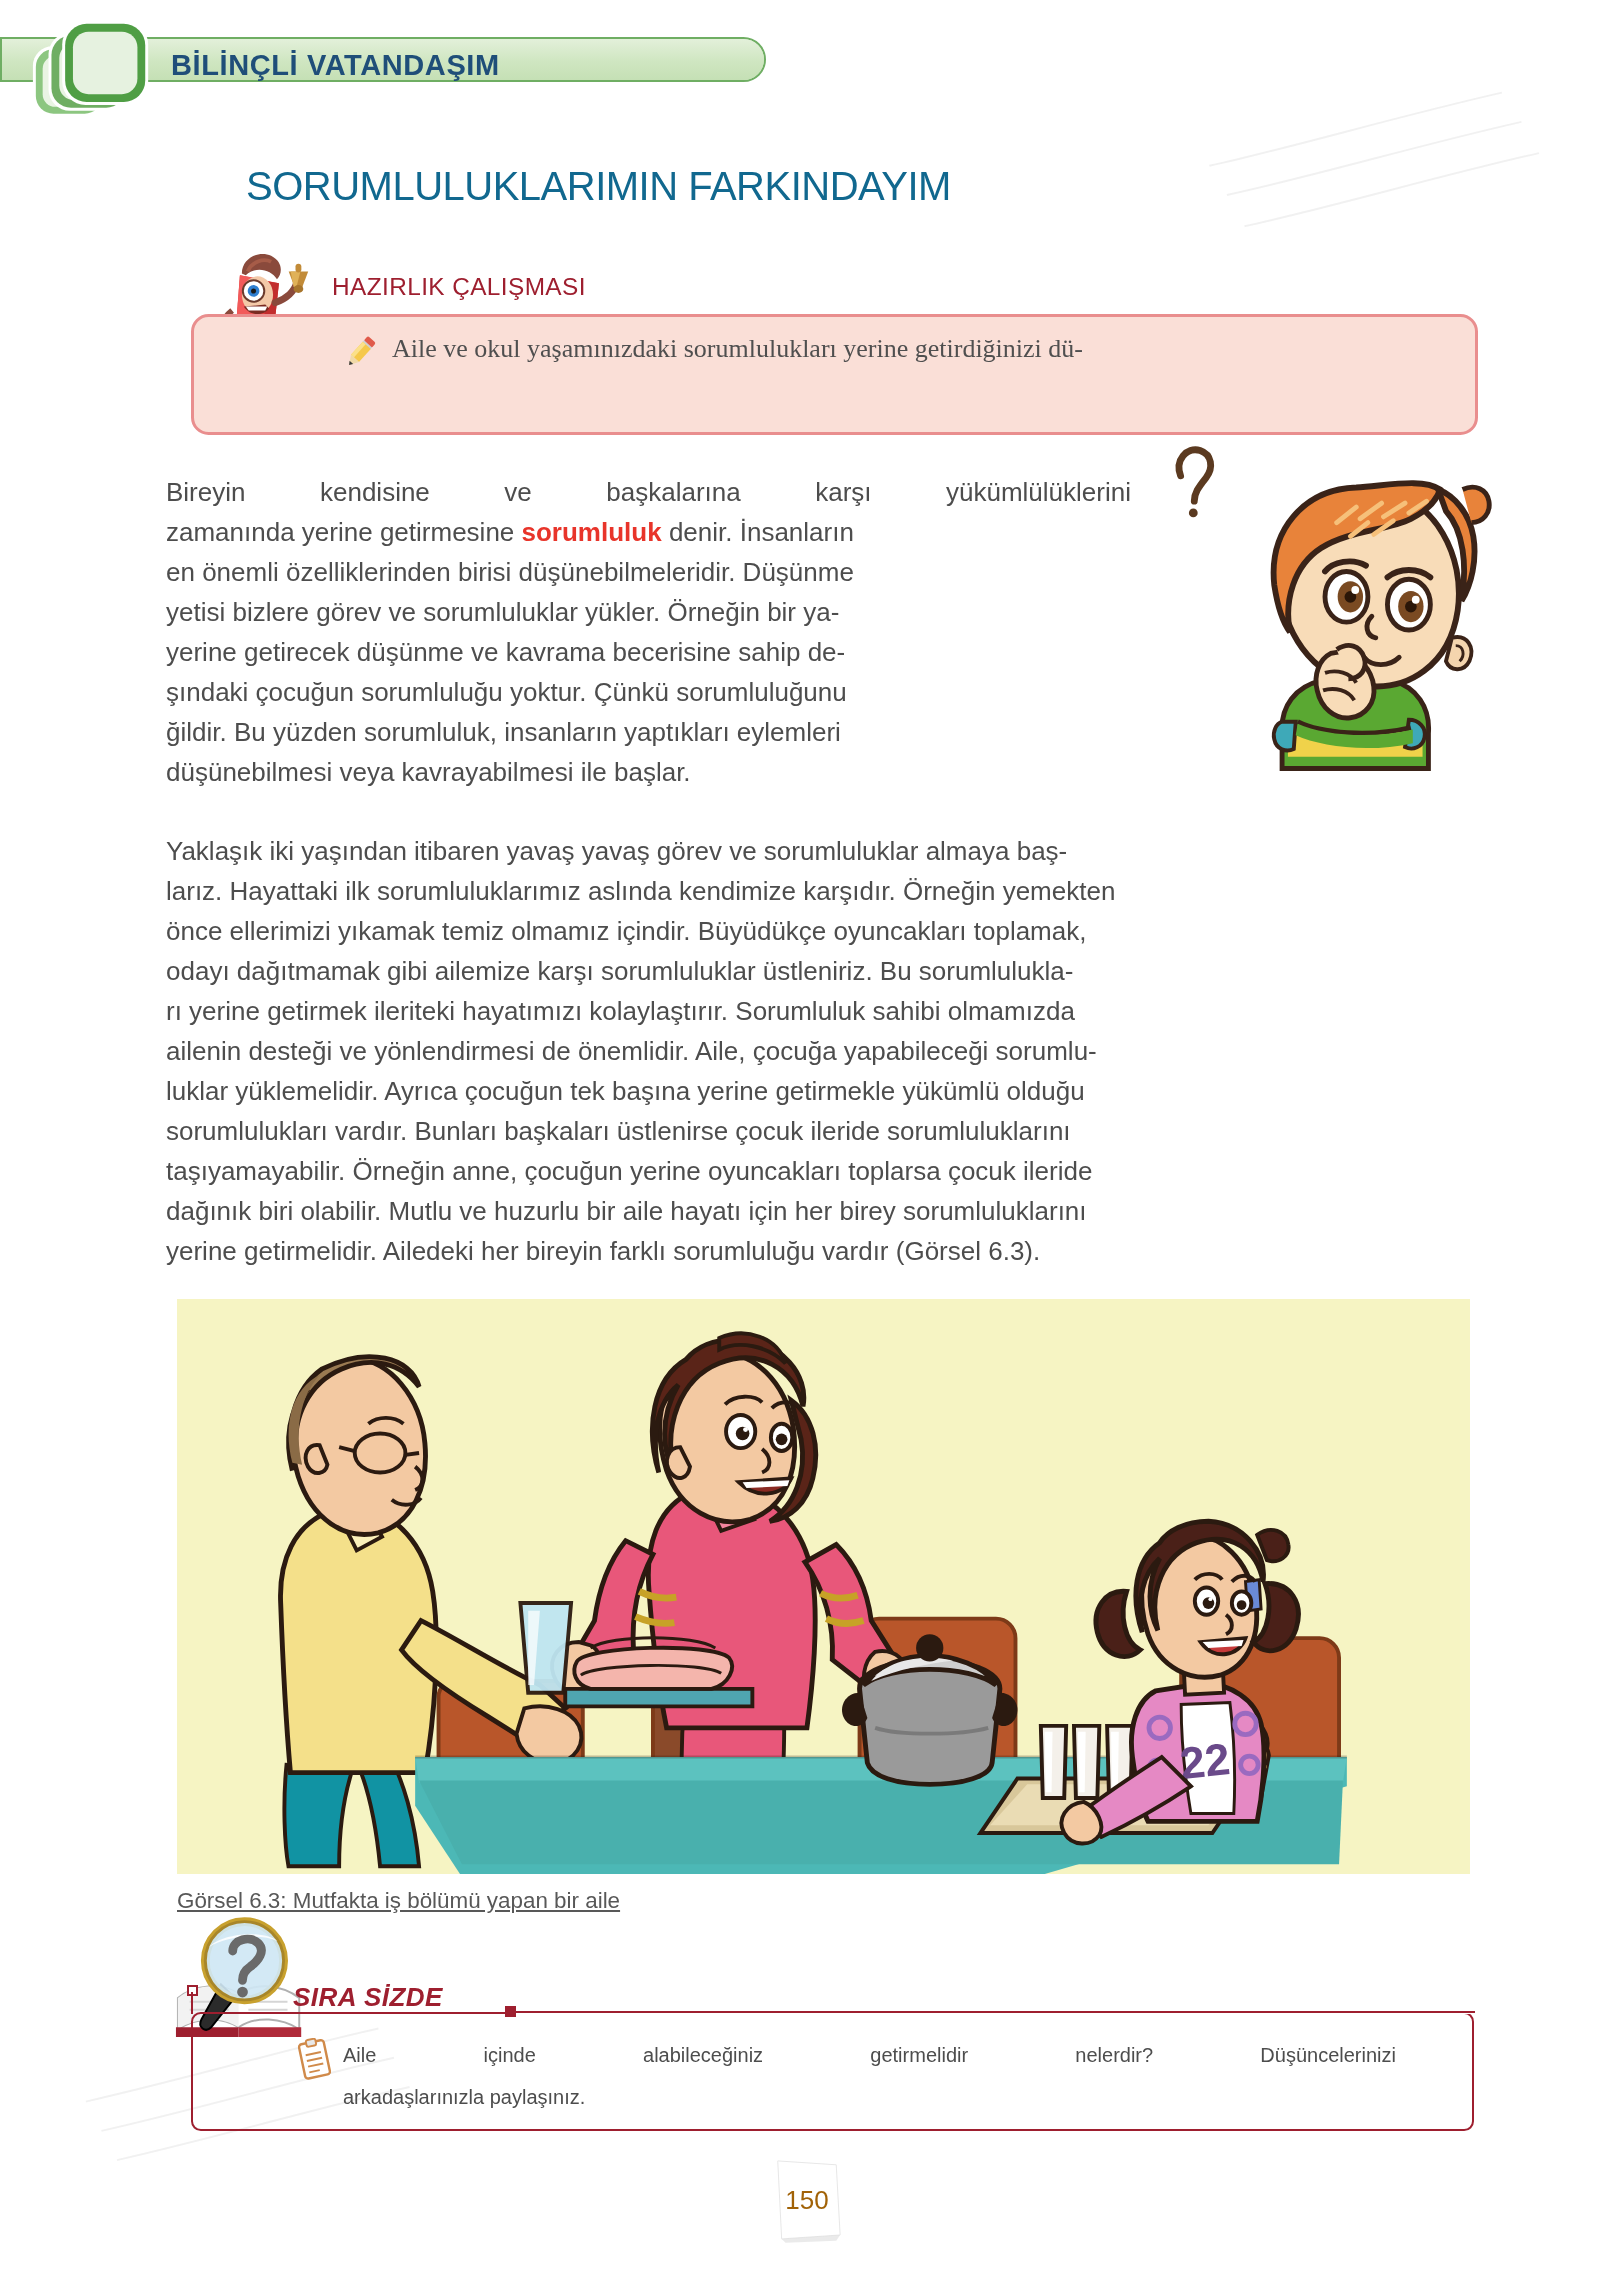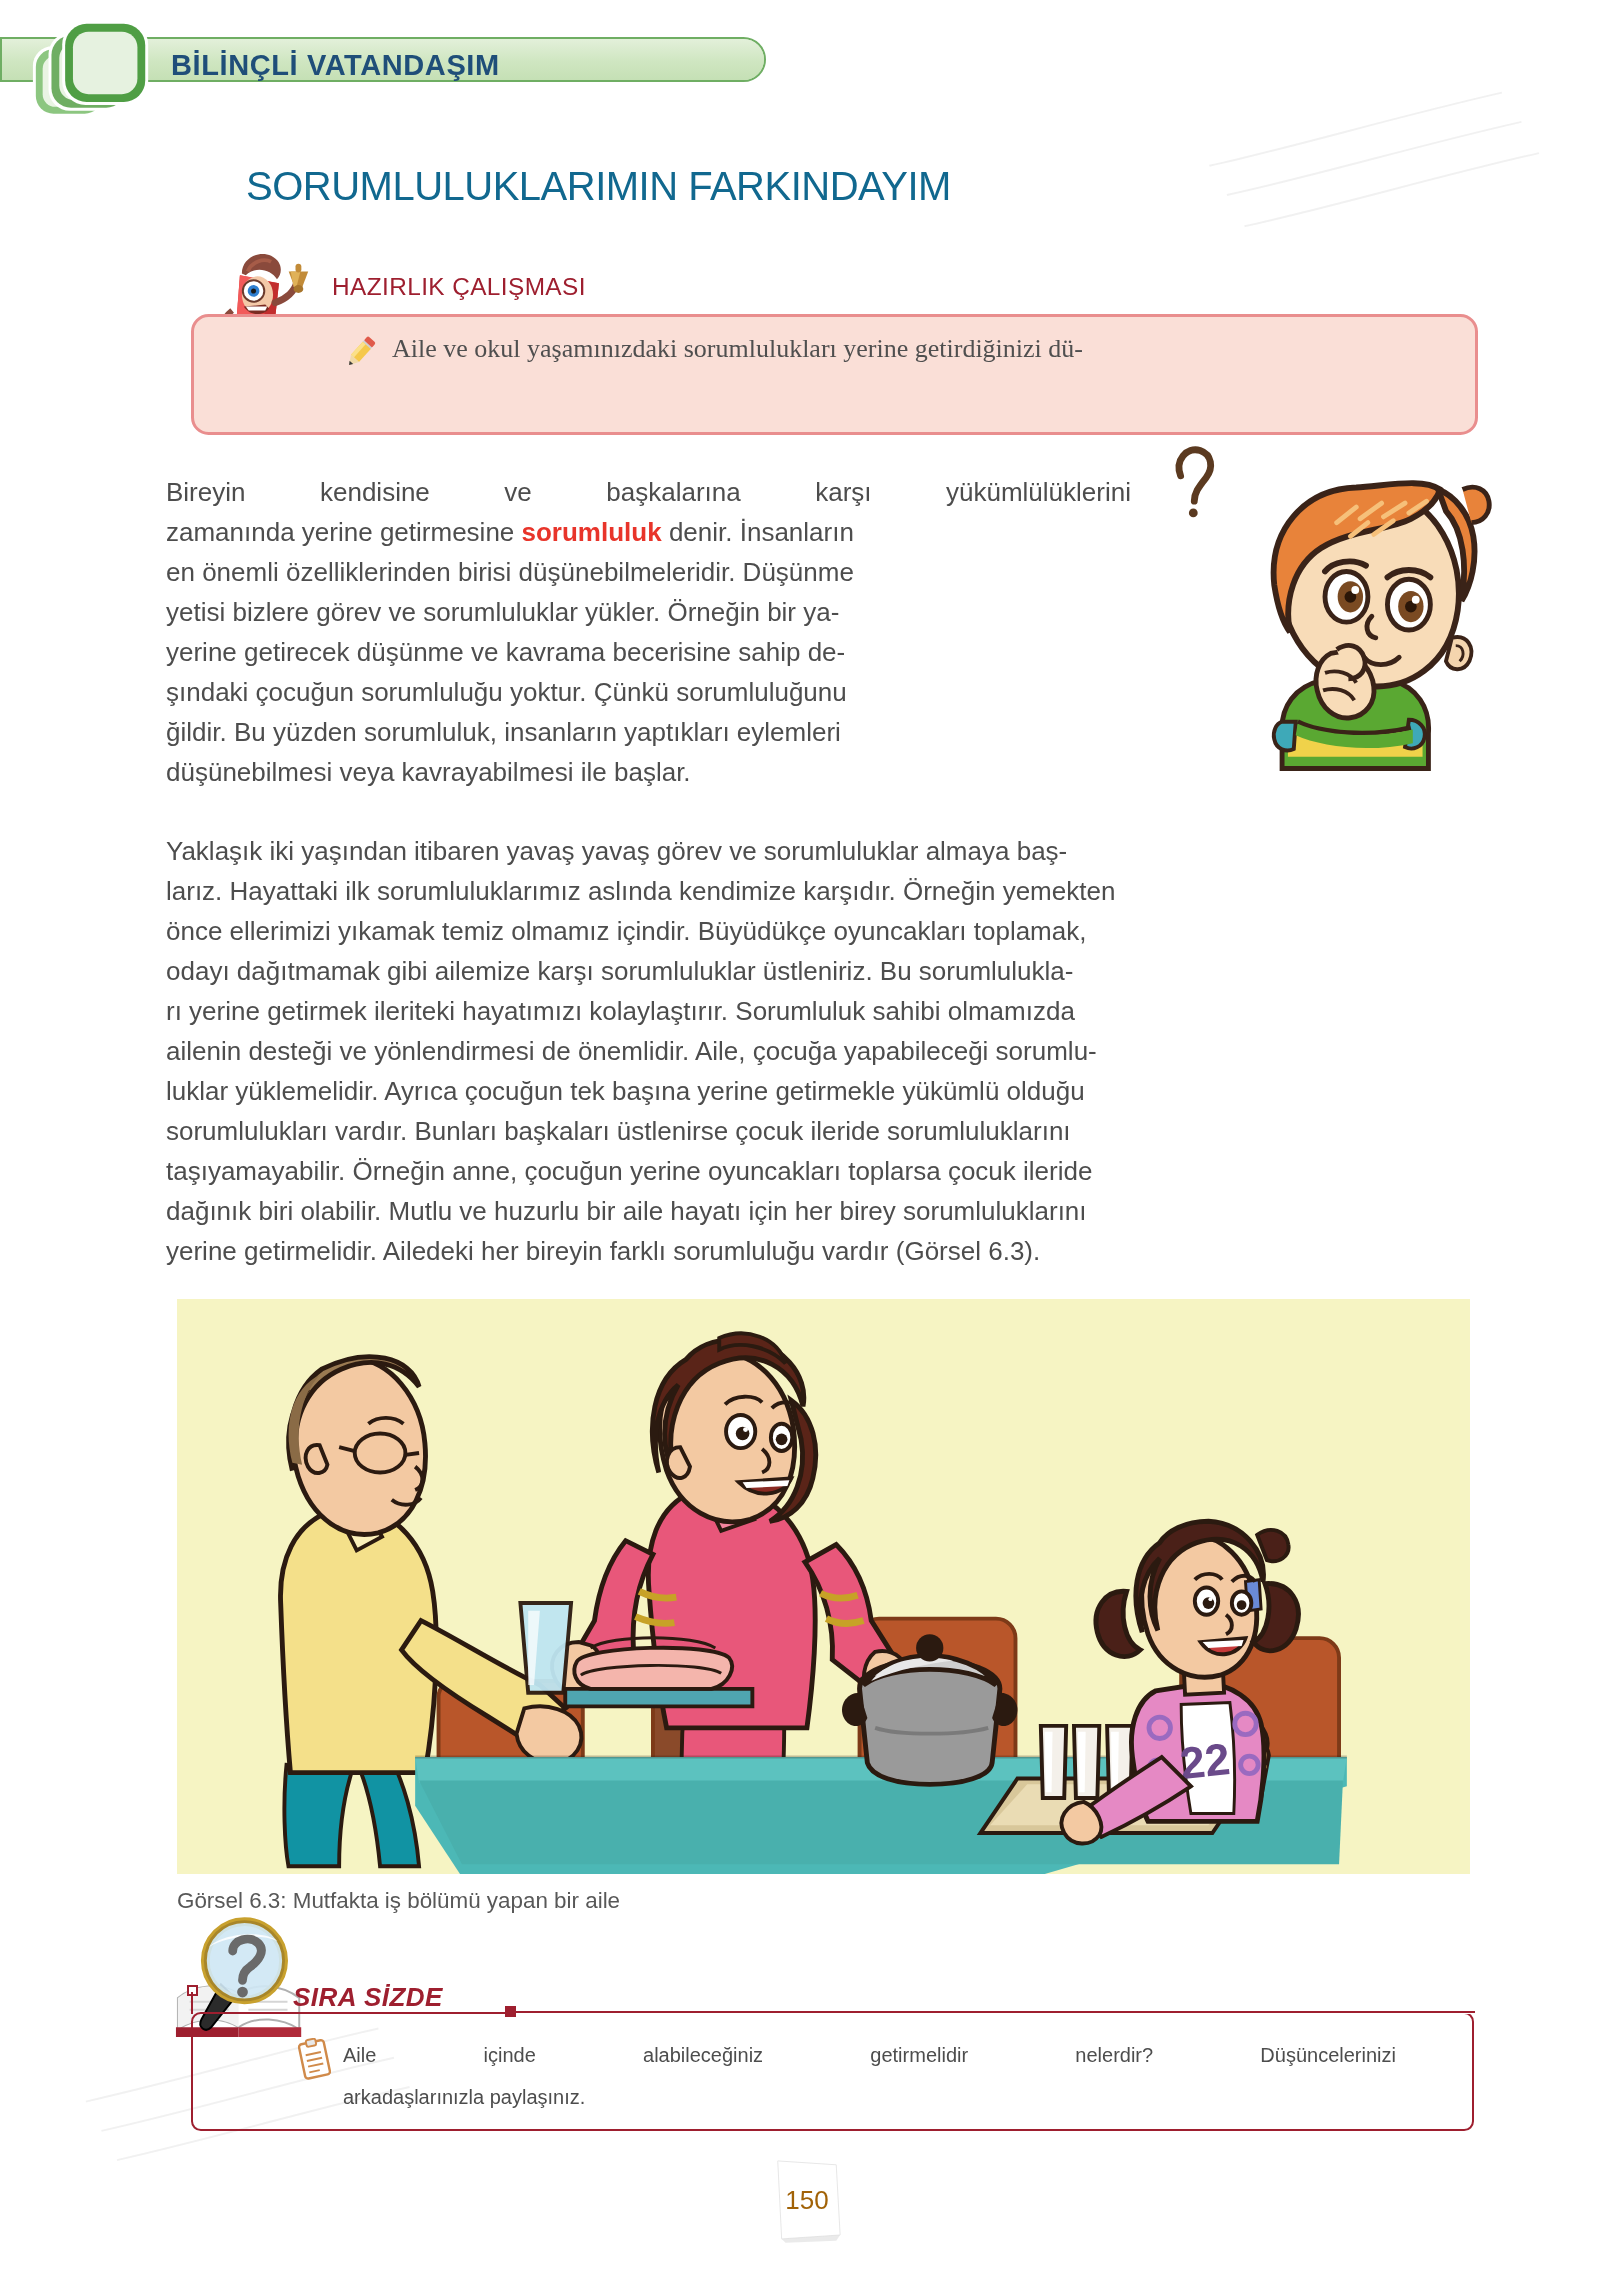--- a/index.html
+++ b/index.html
@@ -173,20 +173,21 @@
   }
   .figure svg { display: block; width: 100%; height: 100%; }
 
   .fig-caption {
     position: absolute;
     left: 177px;
     top: 1888px;
     font-size: 22.4px;
     color: #585858;
     white-space: nowrap;
+    text-decoration: underline;
   }
 
   
   .turn-icon {
     position: absolute;
     left: 174px;
     top: 1904px;
     width: 137px;
     height: 141px;
   }

